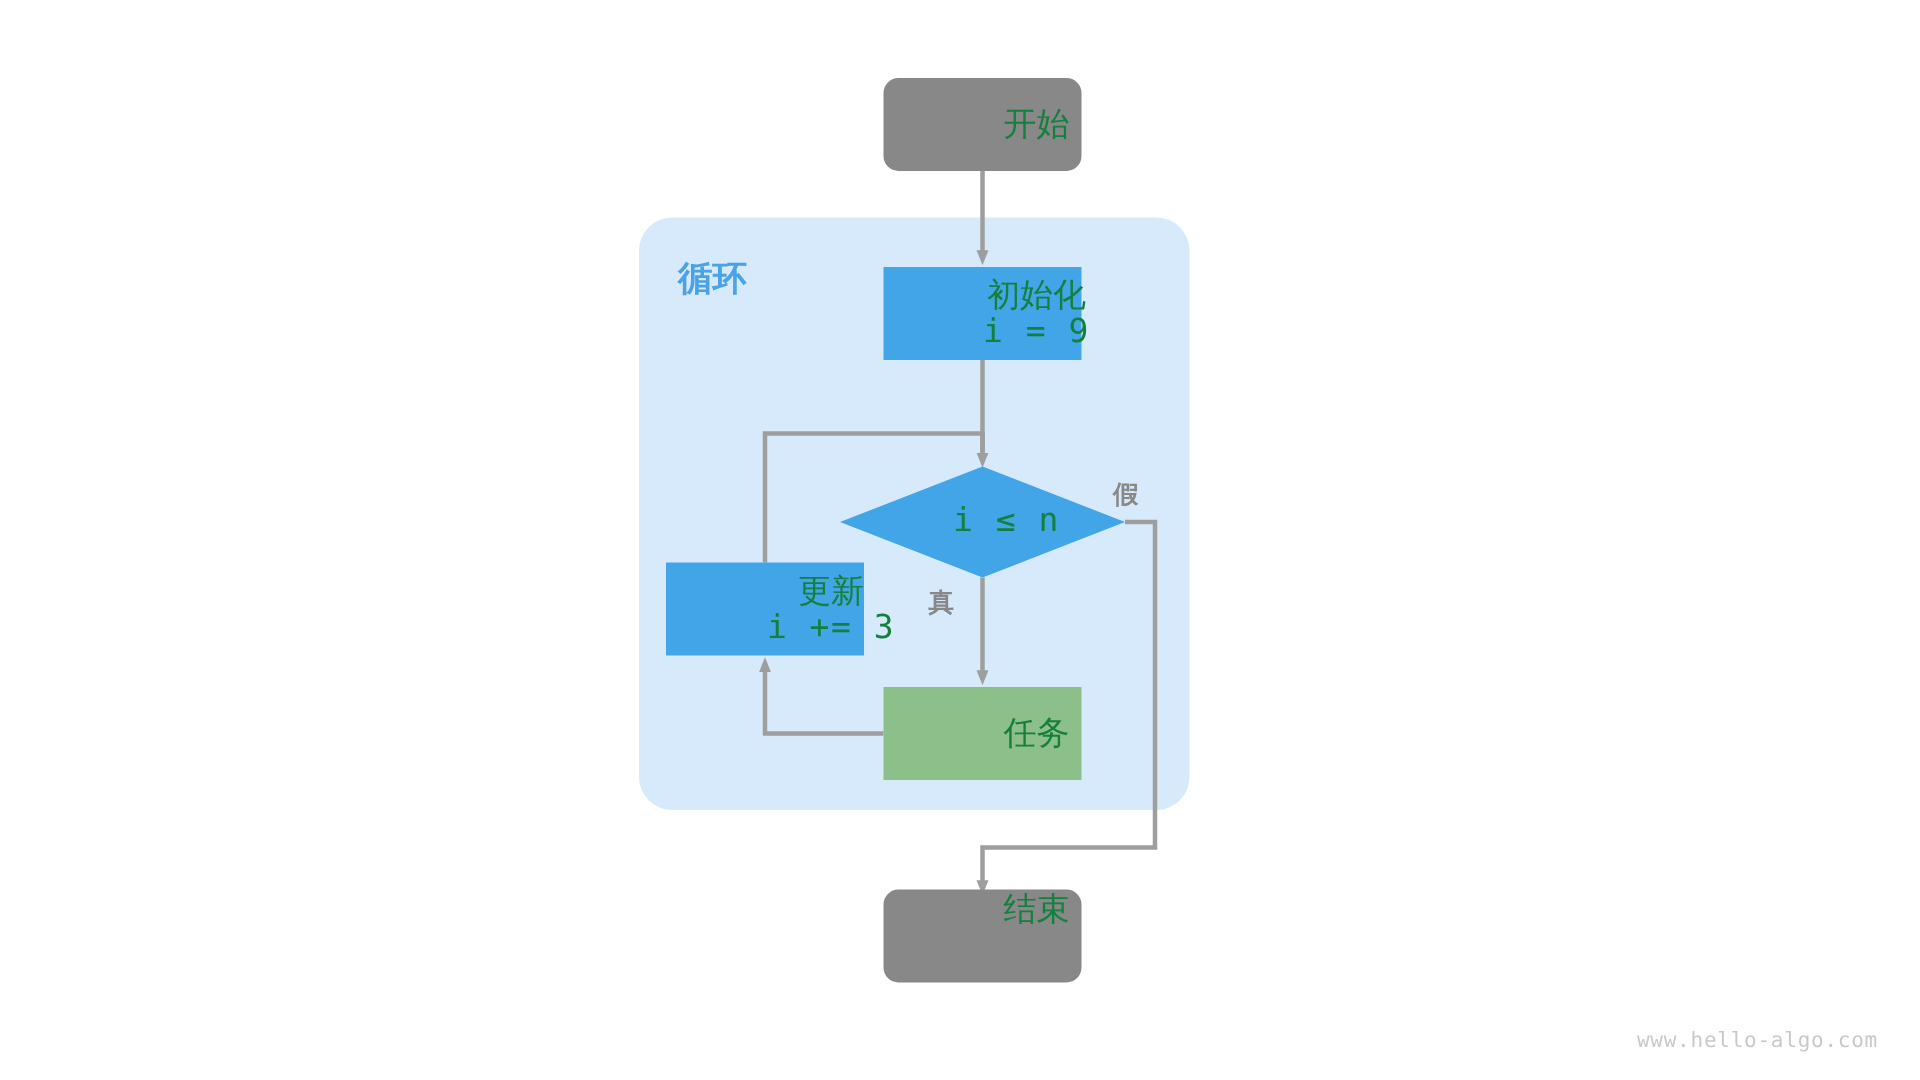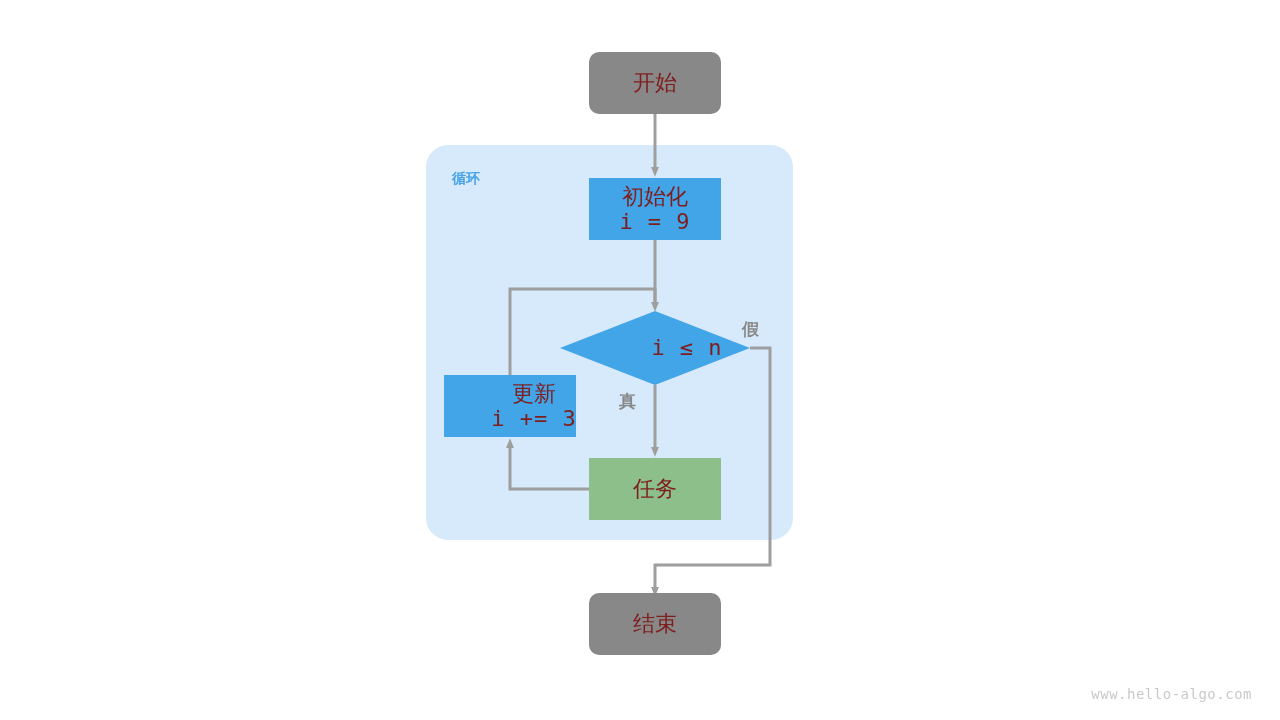--- a/index.html
+++ b/index.html
@@ -20,24 +20,25 @@
     top: 0;
     width: 1280px;
     height: 720px;
   }
   .node-label {
     position: absolute;
     display: flex;
     flex-direction: column;
     align-items: center;
     justify-content: center;
-    color: #7f1d1d;
+    color: #15803d;
     pointer-events: none;
     text-align: right;
     line-height: 1.15;
+    padding-left: 36px;
   }
   .lbl-cjk {
     font-family: "Liberation Sans", "DejaVu Sans", sans-serif;
     font-size: 22px;
   }
   .lbl-mono {
     font-family: "DejaVu Sans Mono", "Liberation Mono", monospace;
     font-size: 22px;
     letter-spacing: 1px;
   }
@@ -45,21 +46,21 @@
     position: absolute;
     color: #888888;
     font-family: "Liberation Sans", "DejaVu Sans", sans-serif;
     font-size: 17px;
     font-weight: bold;
   }
   .group-label {
     position: absolute;
     color: #4aa3e8;
     font-family: "Liberation Sans", "DejaVu Sans", sans-serif;
-    font-size: 14px;
+    font-size: 23px;
     font-weight: bold;
   }
   .watermark {
     position: absolute;
     right: 28px;
     bottom: 18px;
     color: #c9c9c9;
     font-family: "DejaVu Sans Mono", "Liberation Mono", monospace;
     font-size: 14px;
     letter-spacing: 0.5px;
@@ -107,34 +108,34 @@
 
 <div class="node-label" style="left:589px; top:52px; width:132px; height:62px;">
   <span class="lbl-cjk">开始</span>
 </div>
 
 <div class="node-label" style="left:589px; top:178px; width:132px; height:62px;border-radius:22px;">
   <span class="lbl-cjk">初始化</span>
   <span class="lbl-mono">i = 9</span>
 </div>
 
-<div class="node-label" style="left:592px; top:311px; width:190px; height:74px;">
+<div class="node-label" style="left:540px; top:311px; width:190px; height:74px;">
   <span class="lbl-mono">i ≤ n</span>
 </div>
 
-<div class="node-label" style="left:468px; top:375px; width:132px; height:62px;">
+<div class="node-label" style="left:452px; top:375px; width:132px; height:62px;">
   <span class="lbl-cjk">更新</span>
   <span class="lbl-mono">i += 3</span>
 </div>
 
 <div class="node-label" style="left:589px; top:458px; width:132px; height:62px;border-radius:16px;">
   <span class="lbl-cjk">任务</span>
 </div>
 
-<div class="node-label" style="left:589px; top:593px; width:132px; height:62px;">
+<div class="node-label" style="left:589px; top:575px; width:132px; height:62px;">
   <span class="lbl-cjk">结束</span>
 </div>
 
 <div class="edge-label" style="left:619px; top:390px;">真</div>
 
 <div class="edge-label" style="left:742px; top:318px;">假</div>
 
 <div class="watermark">www.hello-algo.com</div>
 
 </body></html>

